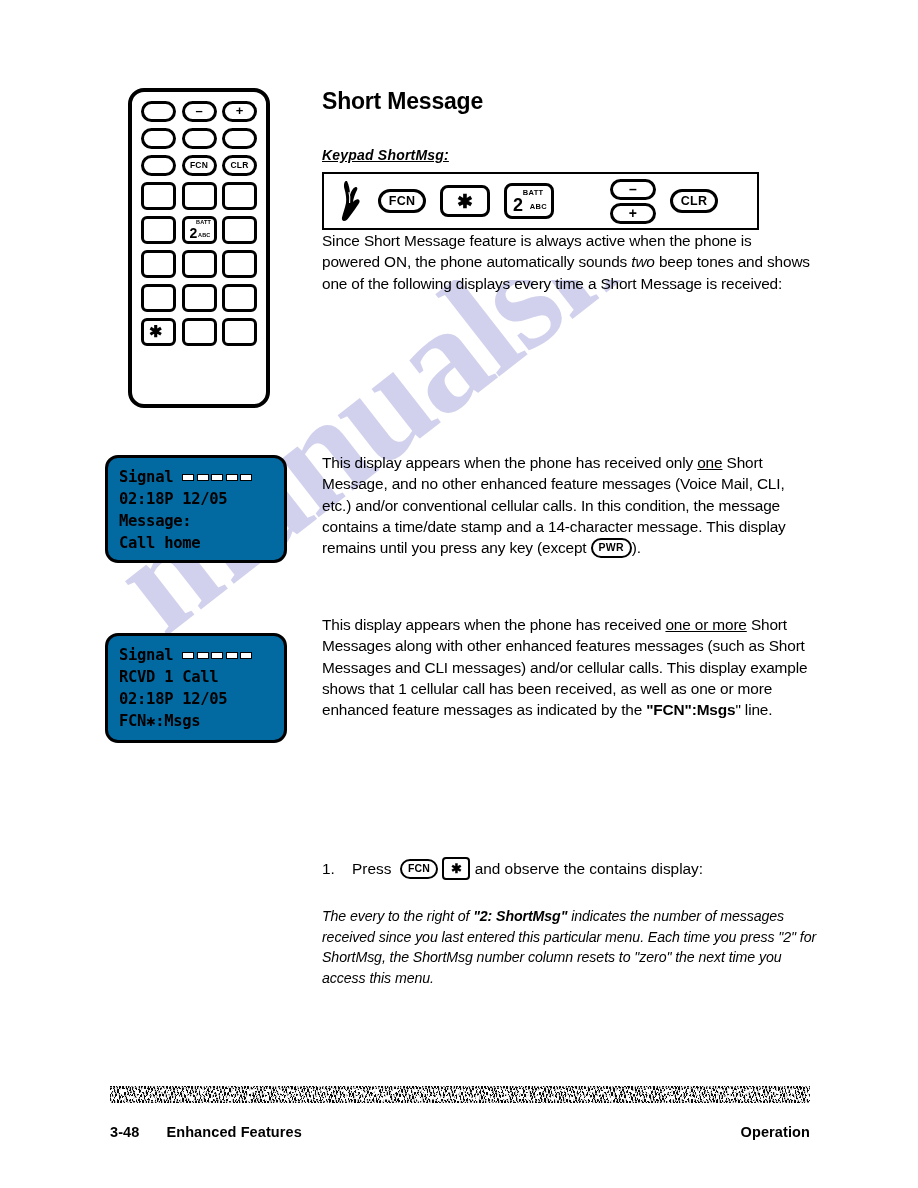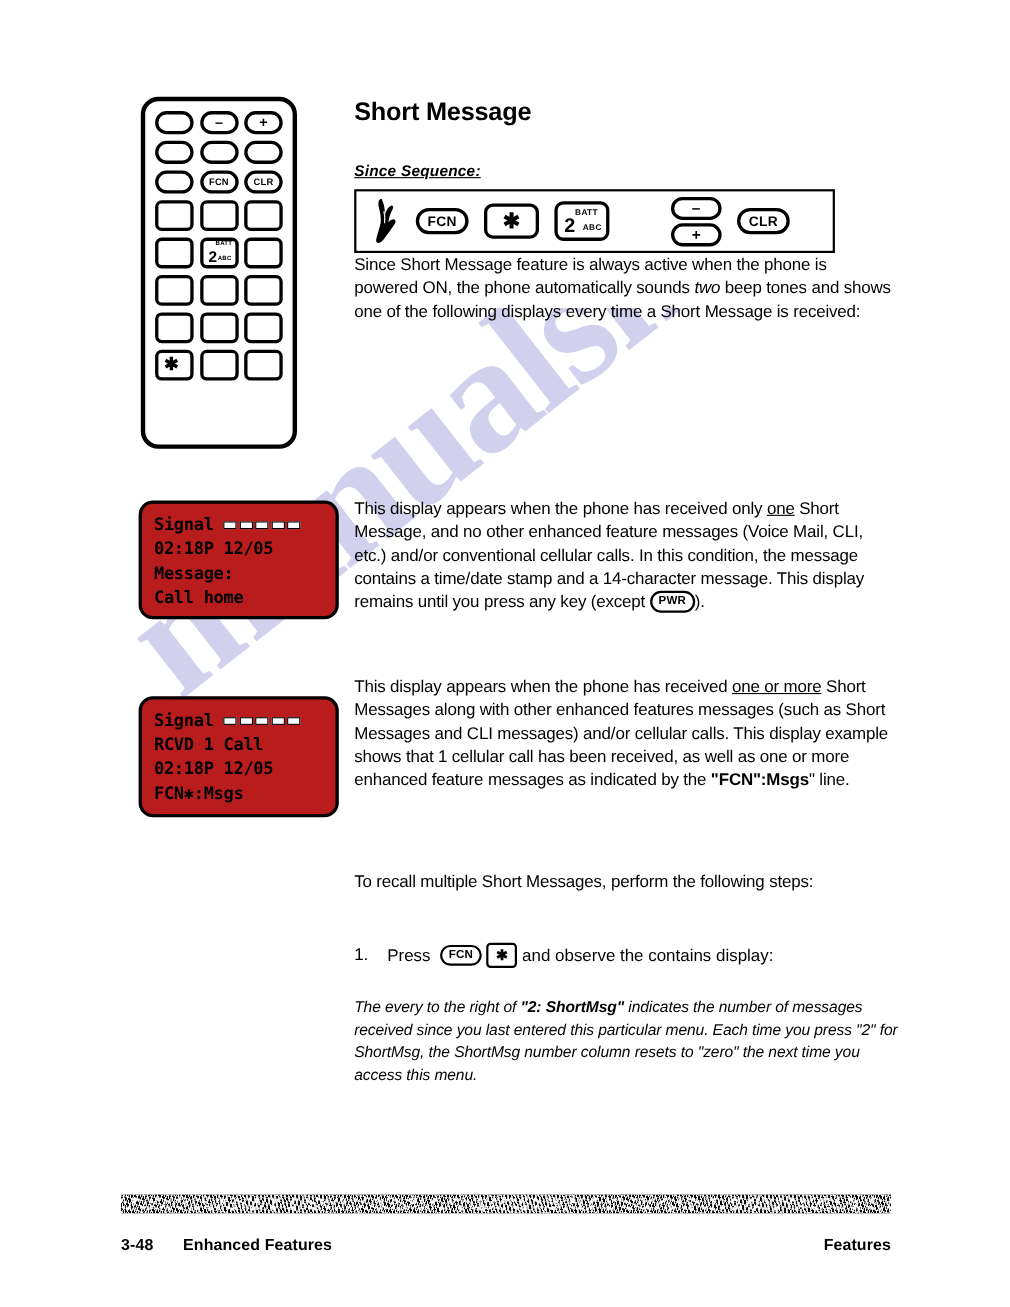--- a/index.html
+++ b/index.html
@@ -140,25 +140,25 @@
     right: 3px;
     bottom: 3px;
     font-size: 5.5px;
     font-weight: 700;
     letter-spacing: .2px;
   }
 
   
   .lcd {
     position: absolute;
-    left: 126px;
+    left: 105px;
     width: 182px;
     border: 3px solid #000;
     border-radius: 13px;
-    background: #b91c1c;
+    background: #0369a1;
     box-sizing: border-box;
     padding: 8px 0 6px 11px;
     font-family: "DejaVu Sans Mono", monospace;
     font-size: 15.5px;
     font-weight: 700;
     line-height: 1.42;
     letter-spacing: -0.3px;
   }
   .lcd .lcd-line { white-space: pre; }
   .lcd .lcd-line.with-bars {
@@ -492,21 +492,21 @@
     <div class="lcd-line">RCVD 1 Call</div>
     <div class="lcd-line">02:18P 12/05</div>
     <div class="lcd-line">FCN✱:Msgs</div>
   </div>
 
 
   <div class="right-col">
 
     <h1 class="section-title">Short Message</h1>
 
-    <div class="keypad-seq-label">Since Sequence:</div>
+    <div class="keypad-seq-label">Keypad ShortMsg:</div>
 
     <div class="seq-box">
 
       <svg class="hand-icon" viewBox="0 0 28 44">
         <path d="M11 2 C13 6 14 11 14 16 C15 12 17 9 19.5 8 C21 7.5 22 9 21 11 C19 15 17.5 19 17 23
                  C19 21 21 20 22.5 20.5 C24 21 24 23 22.5 25 C20 29 17 33 14 37
                  C12 40 10 42 8 42 C6.5 42 5.5 40.5 6 38.5 C7 34 9 29 10 24
                  C10.5 20 10 15 8.5 10 C7.5 6.5 8 2.5 10 2 Z" fill="#000"></path>
         <path d="M13 13 C13.8 16 14 20 13.6 24" stroke="#fff" stroke-width="1.1" fill="none"></path>
       </svg>
@@ -531,37 +531,36 @@
 
 
     <p class="body para-since"><span>Since Short Message feature is always active when the phone is powered ON, the phone automatically sounds </span><span class="i">two</span><span> beep tones and shows one of the following displays every time a Short Message is received:</span></p>
 
   </div>
 
   <p class="body para-p1"><span>This display appears when the phone has received only </span><span class="u">one</span><span> Short Message, and no other enhanced feature messages (Voice Mail, CLI, etc.) and/or conventional cellular calls.  In this condition, the message contains a time/date stamp and a 14-character message.  This display remains until you press any key (except </span><span class="inline-pill">PWR</span><span>).</span></p>
 
   <p class="body para-p2"><span>This display appears when the phone has received </span><span class="u">one or more</span><span> Short Messages along with other enhanced features messages (such as Short Messages and CLI messages) and/or cellular calls.  This display example shows that 1 cellular call has been received, as well as one or more enhanced feature messages as indicated by the </span><span class="b">"FCN":Msgs</span><span>" line.</span></p>
 
-  <p class="body para-recall">To recall multiple Short Messages, perform the following steps:</p>
 
   <div class="step-1">
     <div class="step-row">
       <div class="step-num">1.</div>
       <div class="step-text"><span>Press</span>&nbsp;&nbsp;<span class="inline-pill">FCN</span>&nbsp;<span class="inline-sq">✱</span>&nbsp;<span>and observe the contains display:</span></div>
     </div>
   </div>
 
   <div class="note-block">
     <div class="note-row">
       <div class="note-text"><span>The every to the right of </span><span class="b">"2: ShortMsg"</span><span> indicates the number of messages received since you last entered this particular menu.  Each time you press "2" for ShortMsg, the ShortMsg number column resets to "zero" the next time you access this menu.</span></div>
     </div>
   </div>
 
   <div id="footer-bar"></div>
   <div id="footer-text">
     <div class="footer-left">
       <span>3-48</span>
       <span>Enhanced Features</span>
     </div>
-    <div>Features</div>
+    <div>Operation</div>
   </div>
 
 </div>
 
 </body></html>

